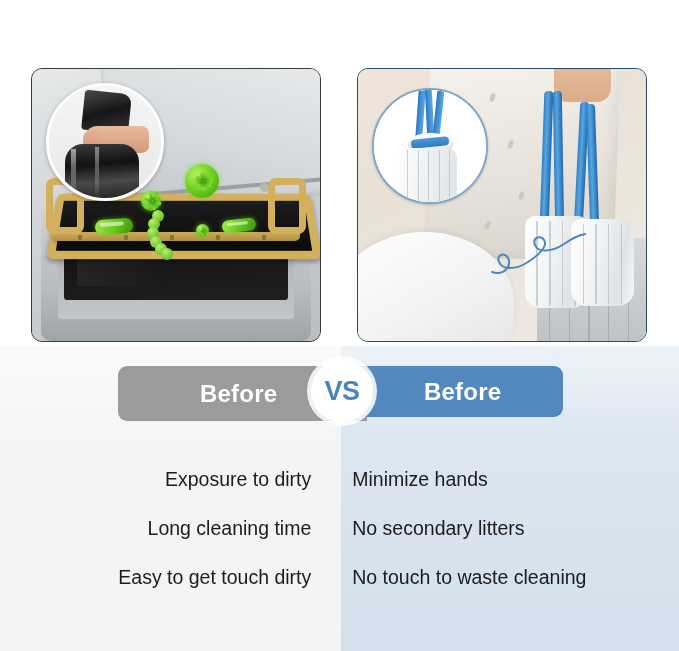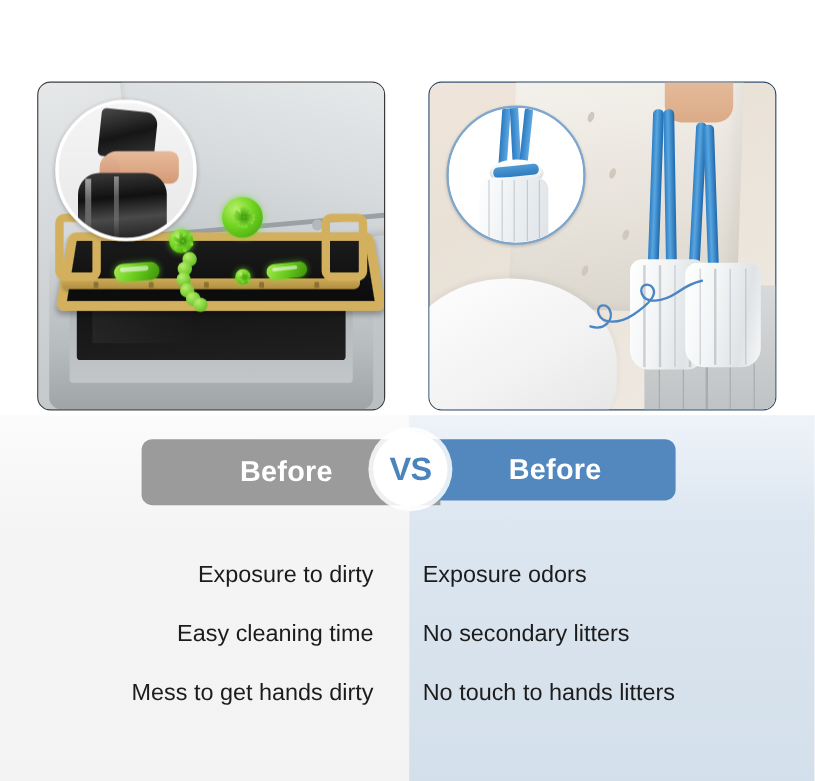--- a/index.html
+++ b/index.html
@@ -318,25 +318,25 @@
       <span>Before</span>
     </div>
   </div>
   <div class="vs">
     <span>VS</span>
   </div>
 
   <div class="rows">
     <div class="row">
       <div class="cell l">Exposure to dirty</div>
-      <div class="cell r">Exposure odors</div>
+      <div class="cell r">Minimize hands</div>
     </div>
     <div class="row">
-      <div class="cell l">Easy cleaning time</div>
+      <div class="cell l">Long cleaning time</div>
       <div class="cell r">No secondary litters</div>
     </div>
     <div class="row">
-      <div class="cell l">Mess to get hands dirty</div>
-      <div class="cell r">No touch to hands litters</div>
+      <div class="cell l">Easy to get touch dirty</div>
+      <div class="cell r">No touch to waste cleaning</div>
     </div>
   </div>
 
 </div>
 
 </body></html>

